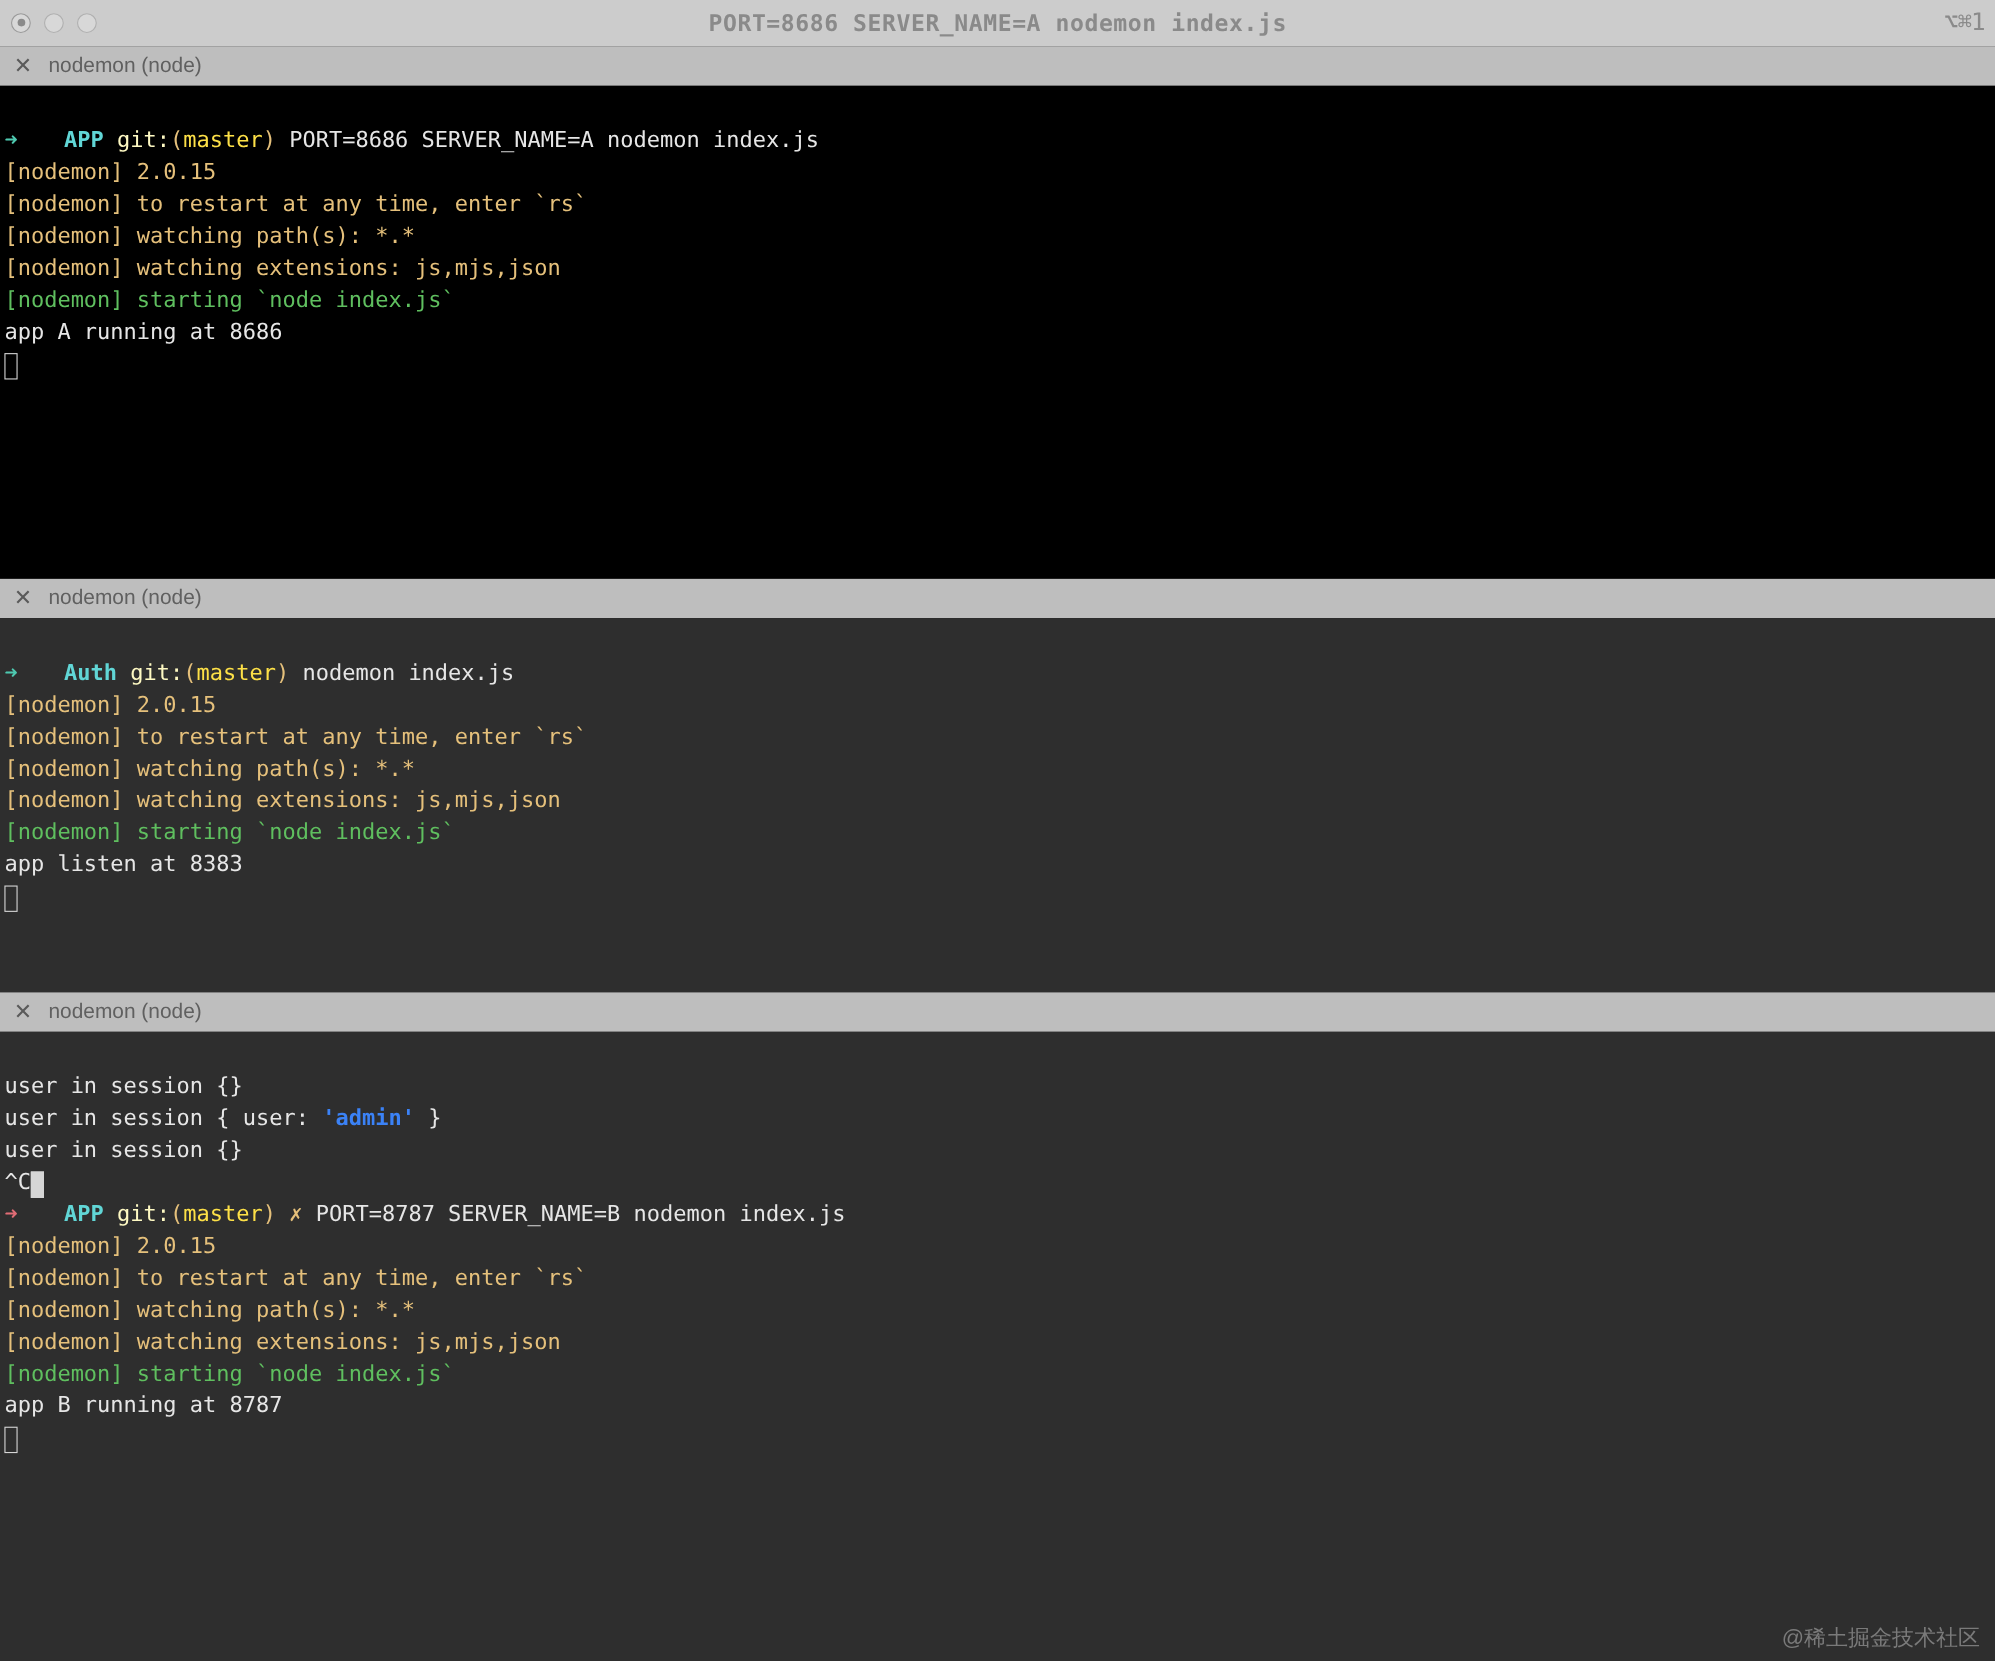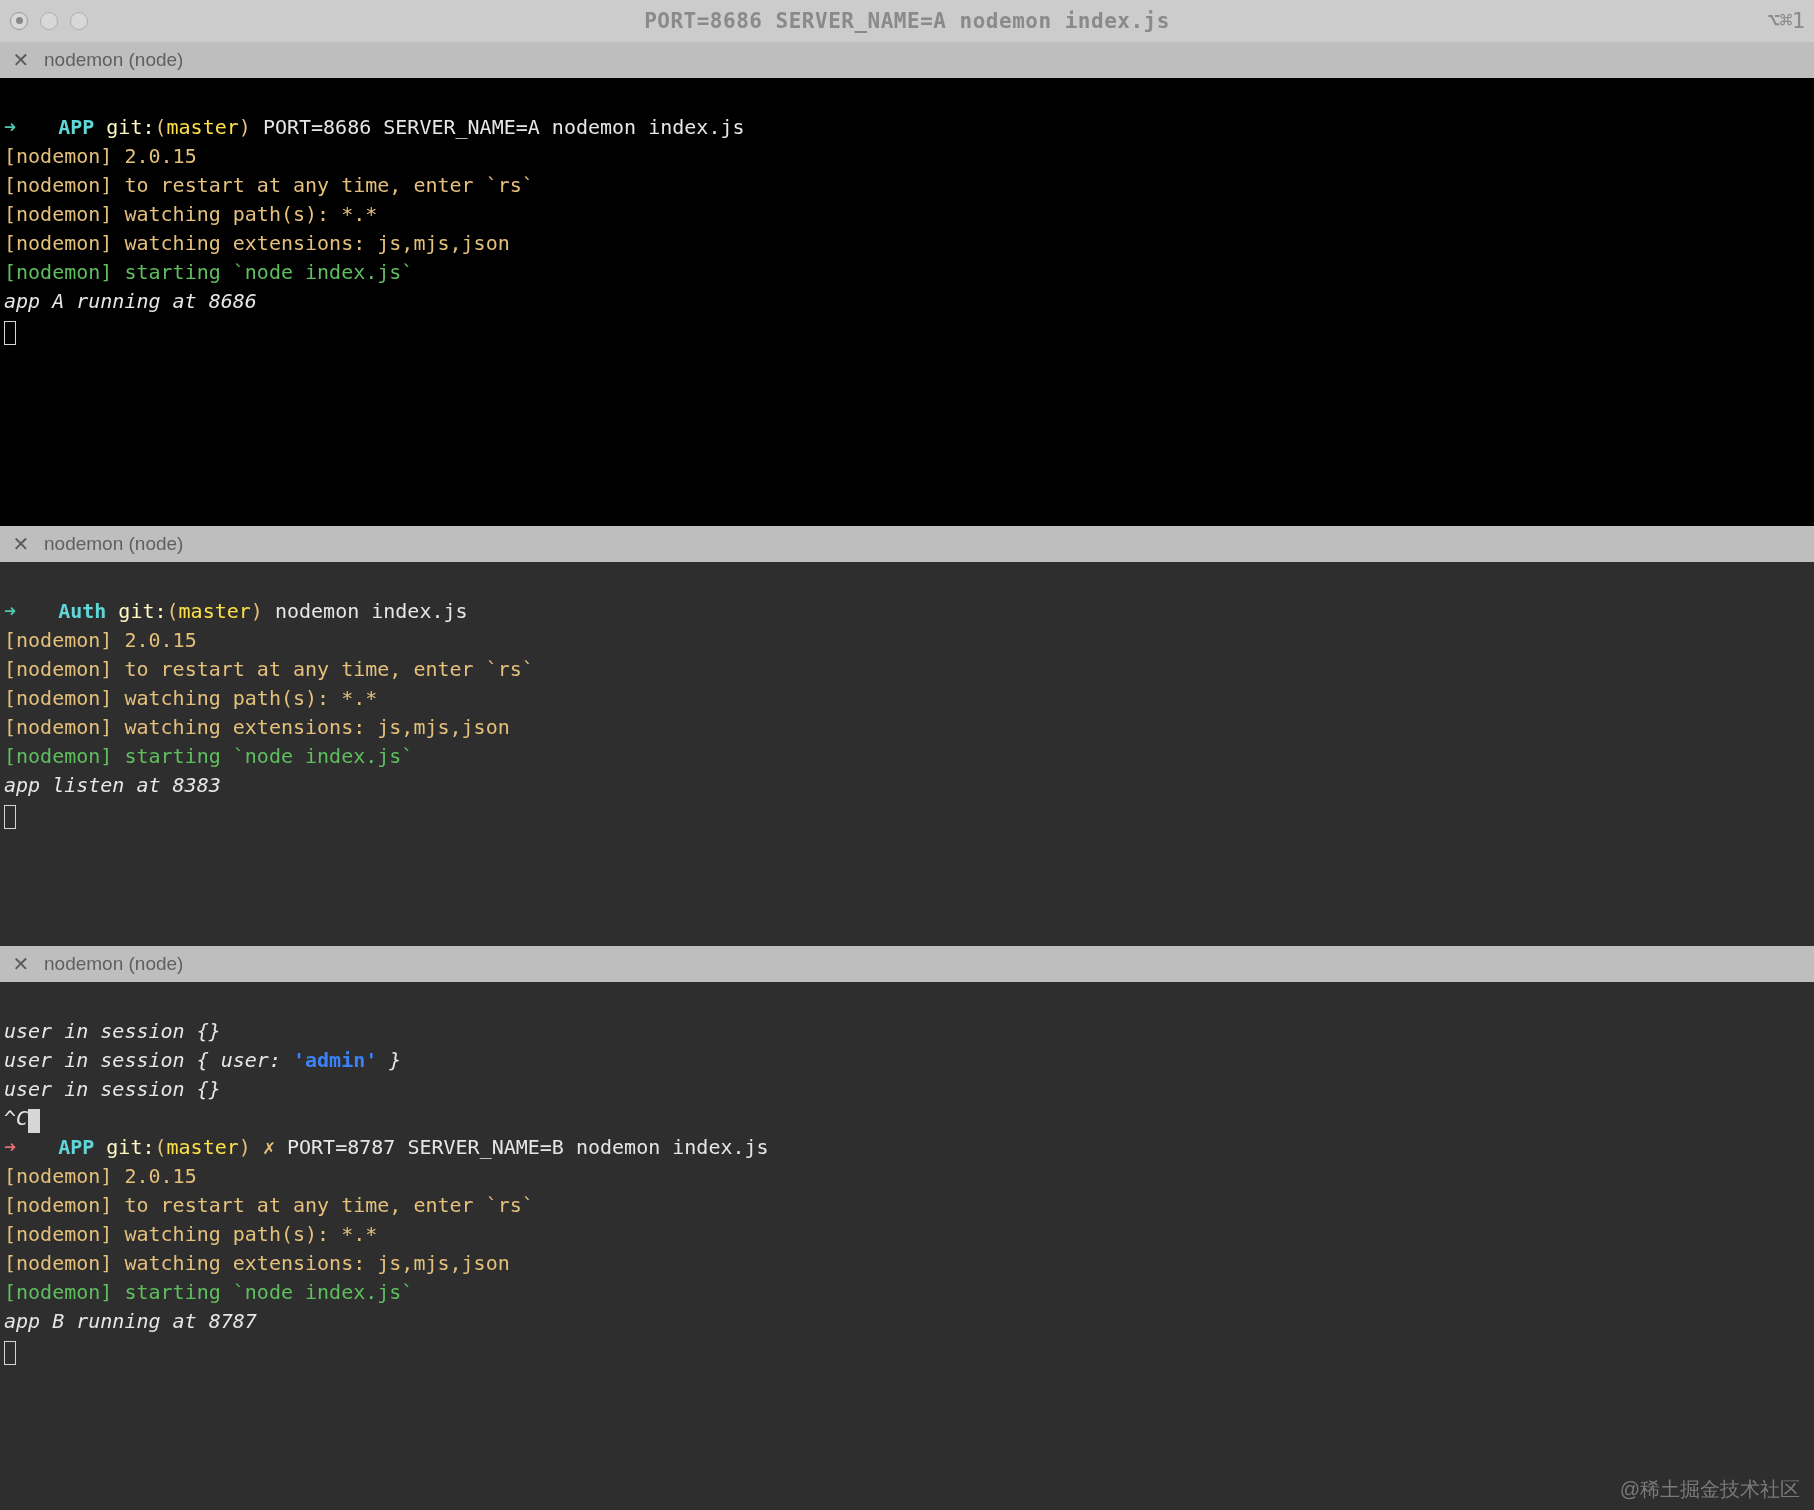--- a/index.html
+++ b/index.html
@@ -66,38 +66,38 @@
     cursor: pointer;
     width: 18px;
     text-align: center;
     color: #5a5a5a;
   }
   .pane {
     position: relative;
     overflow: hidden;
   }
   .pane.p1 { height: 448px; background: #000; }
-  .pane.p2 { height: 384px; background: #2e2e2e; }
+  .pane.p2 { height: 340px; background: #2e2e2e; }
   .pane.p3 { flex: 1; background: #2e2e2e; }
   .stack { display: flex; flex-direction: column; height: calc(100% - 42px); }
   .term {
     padding: 6px 4px;
     white-space: pre;
     font-variant-ligatures: none;
   }
   .prompt-arrow { color: #4ec9b0; font-weight: bold; }
   .prompt-arrow.red { color: #e06c75; }
   .dir { color: #61d6d6; font-weight: bold; margin-left: 18px; }
   .git-label { color: #fef9c3; }
   .paren { color: #e5c07b; }
   .branch { color: #fde047; margin-top: 32px; }
   .cmd { color: #e6e6e6; }
   .bracket { color: #e5c07b; }
   .green { color: #5fbf5f; }
-  .white { color: #e6e6e6; font-style: italic; }
+  .white { color: #e6e6e6; }
   .string { color: #3b82f6; font-weight: bold; }
   .stat-x { color: #e5c07b; font-weight: bold; }
   .cursor-box {
     display: inline-block;
     width: 12px; height: 24px;
     border: 1.5px solid #d6d6d6;
     vertical-align: bottom;
   }
   .cursor-box.filled { background:#d6d6d6; }
   .watermark {

